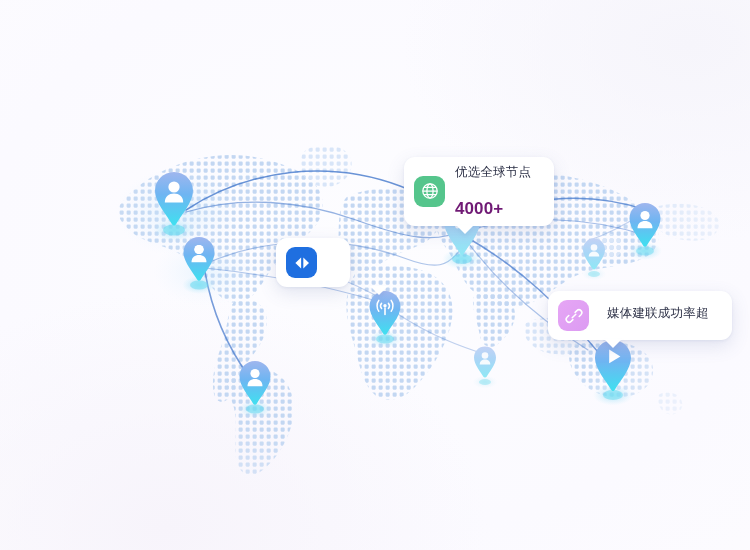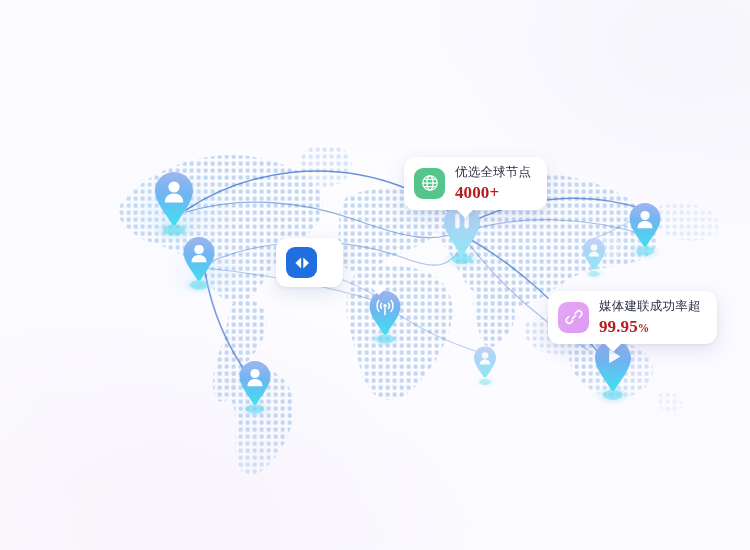--- a/index.html
+++ b/index.html
@@ -16,49 +16,48 @@
       linear-gradient(160deg,#ffffff 0%,#fcfbfe 48%,#fdfcff 100%);
   }
   #stage svg.layer{position:absolute;left:0;top:0;width:750px;height:550px;}
 
   
   .card{
     position:absolute;
     display:flex;align-items:center;
     background:#ffffff;
     border-radius:11px;
-    padding:9px 16px 9px 10px;
+    padding:9px 23px 9px 10px;
     box-shadow:0 6px 18px rgba(86,103,163,.16), 0 1px 3px rgba(86,103,163,.10);
     white-space:nowrap;
-    font-family:Liberation Serif, serif;
   }
   .card .tail{
     position:absolute;bottom:-8px;
     width:0;height:0;
     border-left:9px solid transparent;
     border-right:9px solid transparent;
     border-top:9px solid #ffffff;
     filter:drop-shadow(0 3px 2px rgba(86,103,163,.10));
   }
   .card .ic{
     width:31px;height:31px;border-radius:9px;
     display:flex;align-items:center;justify-content:center;
     flex:0 0 auto;margin-right:10px;
   }
   .card .txt{display:flex;flex-direction:column;line-height:1;}
   .card .t1{font-size:12.5px;color:#2b2f45;letter-spacing:.2px;margin-bottom:5px;}
-  .card .t2{font-size:17px;color:#b91c1c;font-weight:600;letter-spacing:.1px;}
+  .card .t2{font-size:17px;color:#701a75;font-weight:600;letter-spacing:.1px;margin-top:16px;}
   .card .t2 .unit{font-size:11.5px;font-weight:600;}
 
   
   #card-nodes{left:404px;top:157px;}
   #card-nodes .tail{left:52px;}
   #card-latency{left:276px;top:238px;}
   #card-latency .tail{left:94px;}
-  #card-media{left:548px;top:291px;}
+  #card-media{left:548px;top:291px;gap:8px;}
   #card-media .tail{left:56px;}
 
   .ic-globe{background:#55c58c;}
   .ic-speed{background:#1f6fe0;}
   .ic-link{background:linear-gradient(135deg,#e6a6f5 0%,#dc9bf2 100%);}
 
   
   .pin{position:absolute;}
 </style>
 </head>
@@ -314,18 +313,17 @@
   <div class="card" id="card-media">
     <div class="ic ic-link">
       <svg width="20" height="20" viewBox="0 0 20 20" fill="none" stroke="#ffffff" stroke-width="1.5" stroke-linecap="round">
         <path d="M8.2 11.8 L11.8 8.2"></path>
         <path d="M11.1 6.4 L12.9 4.6 A2.9 2.9 0 0 1 17 8.7 L15.2 10.5"></path>
         <path d="M8.9 13.6 L7.1 15.4 A2.9 2.9 0 0 1 3 11.3 L4.8 9.5"></path>
       </svg>
     </div>
     <div class="txt">
       <div class="t1">媒体建联成功率超</div>
-      <div class="t2"><span>99.95</span><span class="unit">%</span></div>
     </div>
     <div class="tail"></div>
   </div>
 
 </div>
 
 </body></html>

